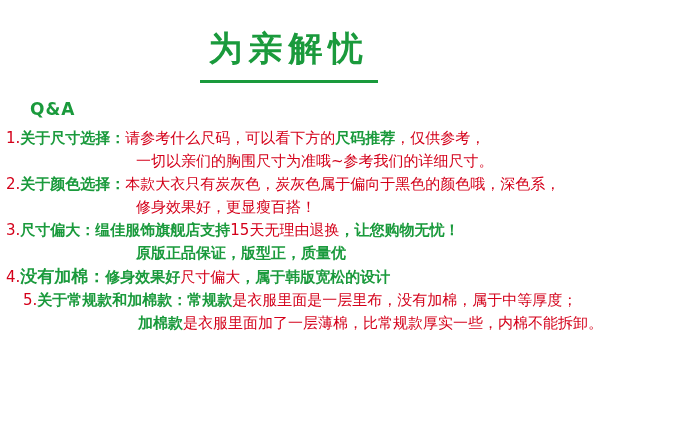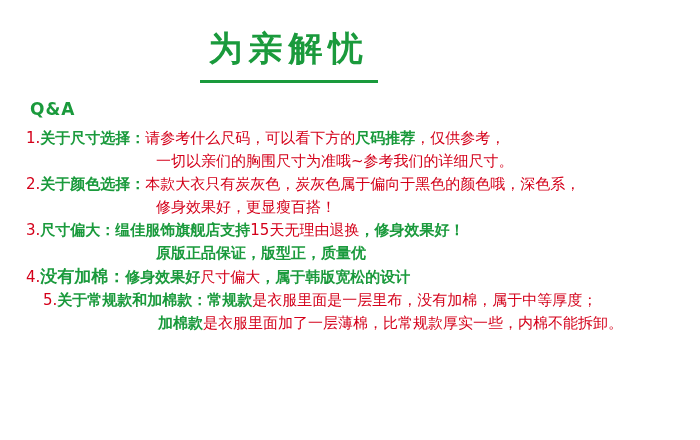--- a/index.html
+++ b/index.html
@@ -41,21 +41,21 @@
     font-size: 17px;
     font-weight: bold;
     color: #1a9a3c;
     letter-spacing: 1px;
     font-family: "DejaVu Sans", sans-serif;
   }
   .qa-list {
     margin-top: 8px;
   }
   .qa-item {
-    padding: 0 12px 0 26px;
+    padding: 0 12px 0 6px;
   }
   .line {
     color: #d4001a;
     font-size: 15px;
     line-height: 23px;
     font-family: "DejaVu Sans", sans-serif;
     white-space: nowrap;
   }
   .line.indent {
     padding-left: 130px;
@@ -103,21 +103,21 @@
   <div class="qa-list" id="qa-list">
       <div class="qa-item">
         <div class="line"><span class="num">1.</span><span class="lead">关于尺寸选择：</span><span class="body-text">请参考什么尺码，可以看下方的</span><span class="hl">尺码推荐</span><span class="body-text">，仅供参考，</span></div>
         <div class="line indent"><span class="body-text">一切以亲们的胸围尺寸为准哦~参考我们的详细尺寸。</span></div>
       </div>
       <div class="qa-item">
         <div class="line"><span class="num">2.</span><span class="lead">关于颜色选择：</span><span class="body-text">本款大衣只有炭灰色，炭灰色属于偏向于黑色的颜色哦，深色系，</span></div>
         <div class="line indent"><span class="body-text">修身效果好，更显瘦百搭！</span></div>
       </div>
       <div class="qa-item">
-        <div class="line"><span class="num">3.</span><span class="lead">尺寸偏大：</span><span class="hl">缊佳服饰旗舰店支持</span><span class="body-text">15天无理由退换</span><span class="hl">，修身效果好！</span></div>
+        <div class="line"><span class="num">3.</span><span class="lead">尺寸偏大：</span><span class="hl">缊佳服饰旗舰店支持</span><span class="body-text">15天无理由退换</span><span class="hl">，让您购物无忧！</span></div>
         <div class="line indent"><span class="hl">原版正品保证，版型正，质量优</span></div>
       </div>
       <div class="qa-item big">
         <div class="line"><span class="num">4.</span><span class="lead">没有加棉：</span><span class="hl">修身效果好</span><span class="body-text">尺寸偏大</span><span class="hl">，属于韩版宽松的设计</span></div>
       </div>
       <div class="qa-item q5">
         <div class="line"><span class="num">5.</span><span class="lead">关于常规款和加棉款：</span><span class="hl">常规款</span><span class="body-text">是衣服里面是一层里布，没有加棉，属于中等厚度；</span></div>
         <div class="line indent2"><span class="hl">加棉款</span><span class="body-text">是衣服里面加了一层薄棉，比常规款厚实一些，内棉不能拆卸。</span></div>
       </div>
     </div>

